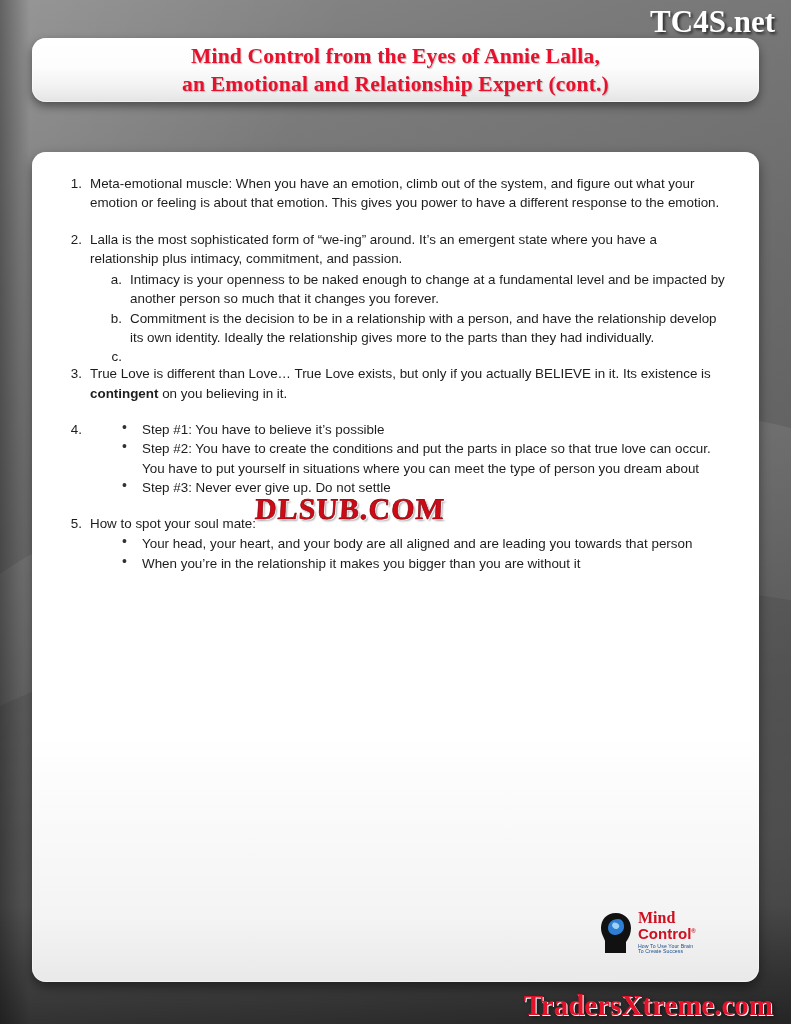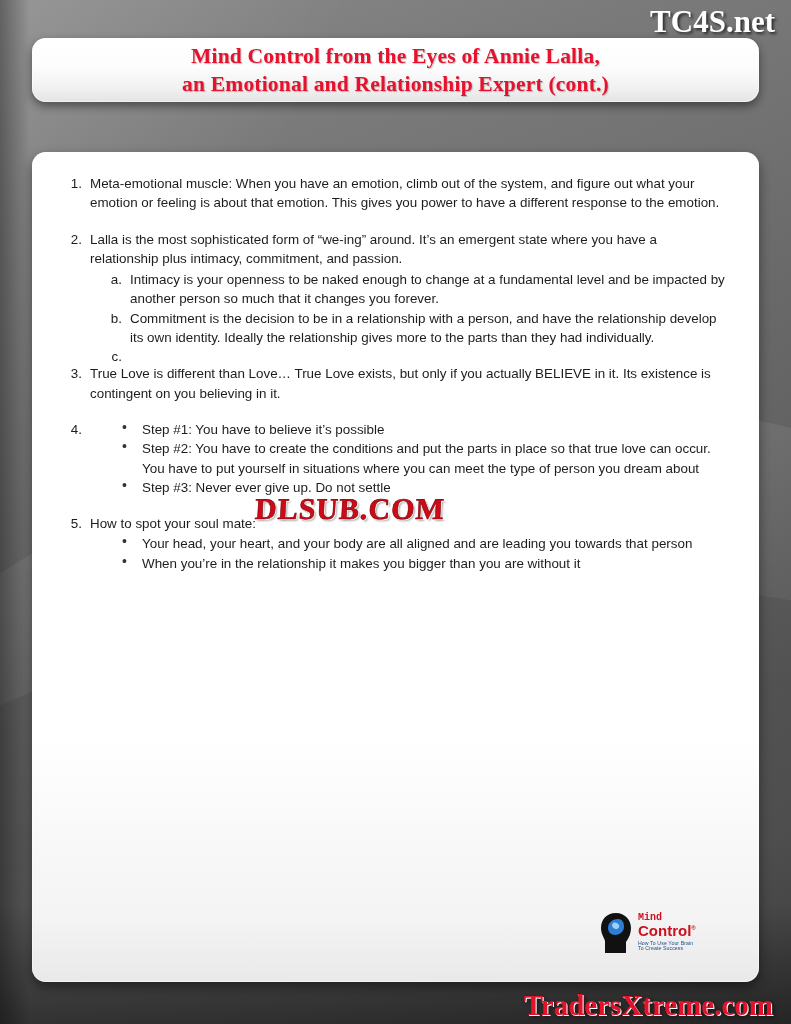--- a/index.html
+++ b/index.html
@@ -173,21 +173,21 @@
   }
   ul.bullets > li::before {
     content: "\2022";
     position: absolute;
     left: 4px;
     top: -2px;
     font-size: 14px;
     color: #333;
   }
 
-  .bold-word { font-weight: normal; }
+  .bold-word { font-weight: bold; }
 
   
   .watermark {
     position: absolute;
     left: 255px;
     top: 492px;
     z-index: 8;
     font-family: "Liberation Serif", serif;
     font-weight: bold;
     font-size: 30px;
@@ -214,23 +214,23 @@
     width: 34px;
     height: 40px;
     position: relative;
     flex: 0 0 auto;
   }
   .logo-text {
     margin-left: 5px;
     line-height: 1;
   }
   .logo-l1 {
-    font-family: Liberation Mono, monospace;
-    font-weight: bold;
-    font-size: 10px;
+    font-family: Liberation Serif, serif;
+    font-weight: bold;
+    font-size: 16px;
     color: #cf1020;
   }
   .logo-l2 {
     font-family: "Liberation Sans", sans-serif;
     font-weight: bold;
     font-size: 15px;
     color: #cf1020;
   }
   .logo-l3 {
     font-family: "Liberation Sans", sans-serif;

